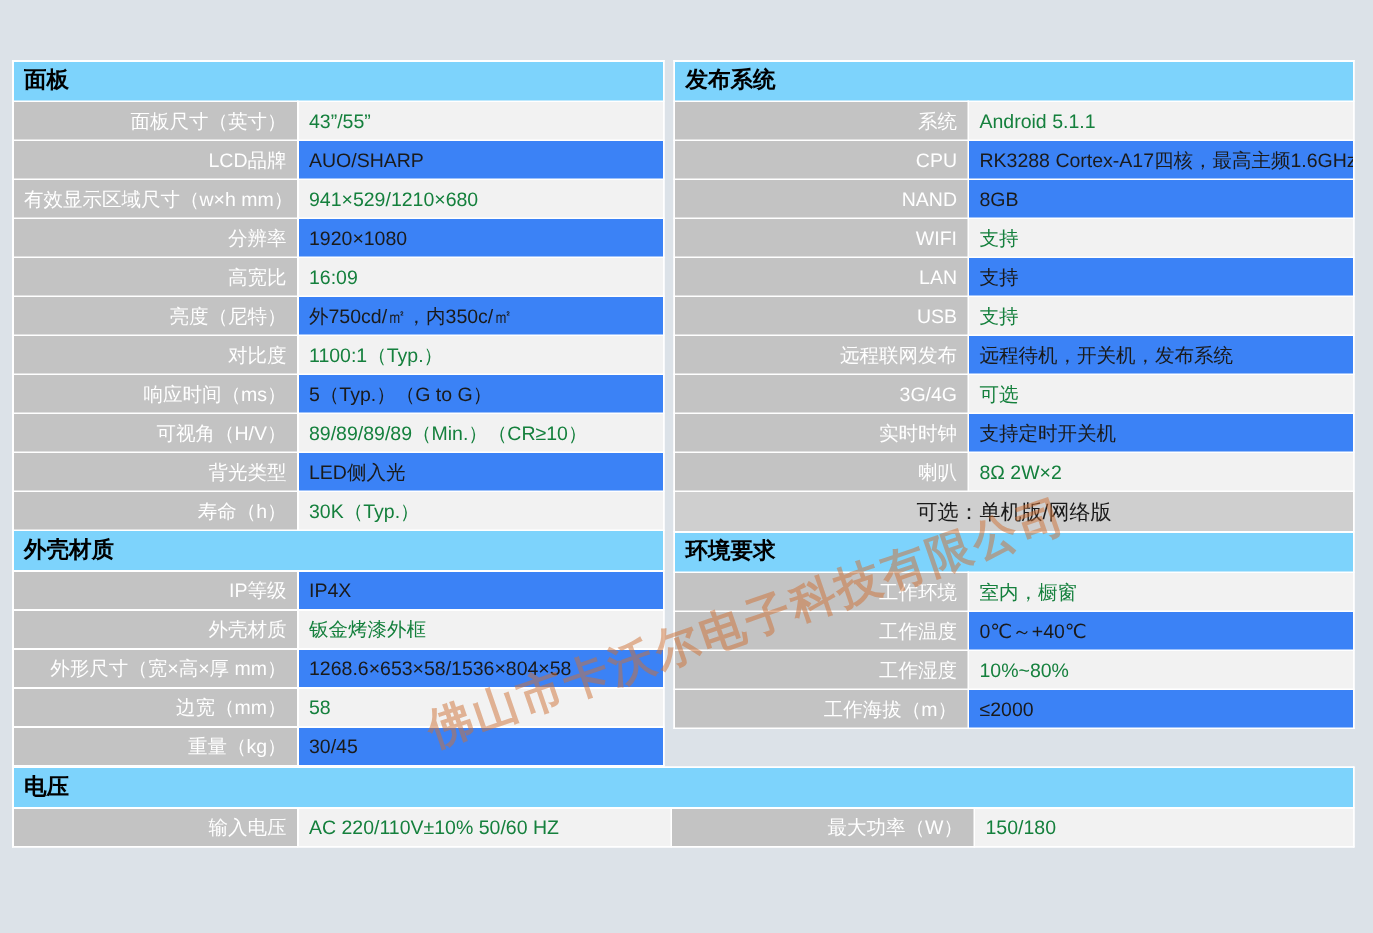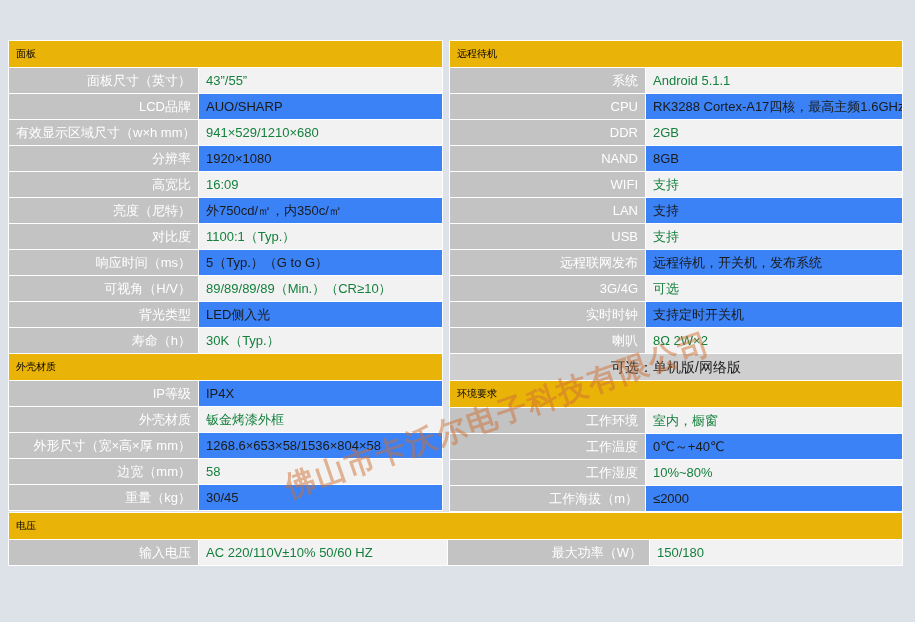--- a/index.html
+++ b/index.html
@@ -42,24 +42,24 @@
     padding: 0 7px;
     font-size: 13px;
     line-height: 25px;
     border: 1px solid #ffffff;
     white-space: nowrap;
     overflow: hidden;
   }
 
   
   tr.section-row td {
-    background: #eab308;
+    background: #7dd3fc;
     color: #000000;
-    font-weight: normal;
-    font-size: 10px;
+    font-weight: bold;
+    font-size: 15px;
     height: 26px;
     line-height: 26px;
     border-color: #ffffff;
   }
 
   
   td.lbl {
     background: #c3c3c3;
     color: #ffffff;
     text-align: right;
@@ -192,33 +192,29 @@
     </div>
 
     <div class="col-right">
       <table class="spec">
         <colgroup>
             <col class="w-lbl-r">
             <col>
           </colgroup>
         <tbody id="right-body">
             <tr class="section-row">
-              <td colspan="2">远程待机</td>
+              <td colspan="2">发布系统</td>
             </tr>
             <tr>
               <td class="lbl">系统</td>
               <td class="val-a">Android 5.1.1</td>
             </tr>
             <tr>
               <td class="lbl">CPU</td>
               <td class="val-b">RK3288 Cortex-A17四核，最高主频1.6GHz</td>
-            </tr>
-            <tr>
-              <td class="lbl">DDR</td>
-              <td class="val-a">2GB</td>
             </tr>
             <tr>
               <td class="lbl">NAND</td>
               <td class="val-b">8GB</td>
             </tr>
             <tr>
               <td class="lbl">WIFI</td>
               <td class="val-a">支持</td>
             </tr>
             <tr>

